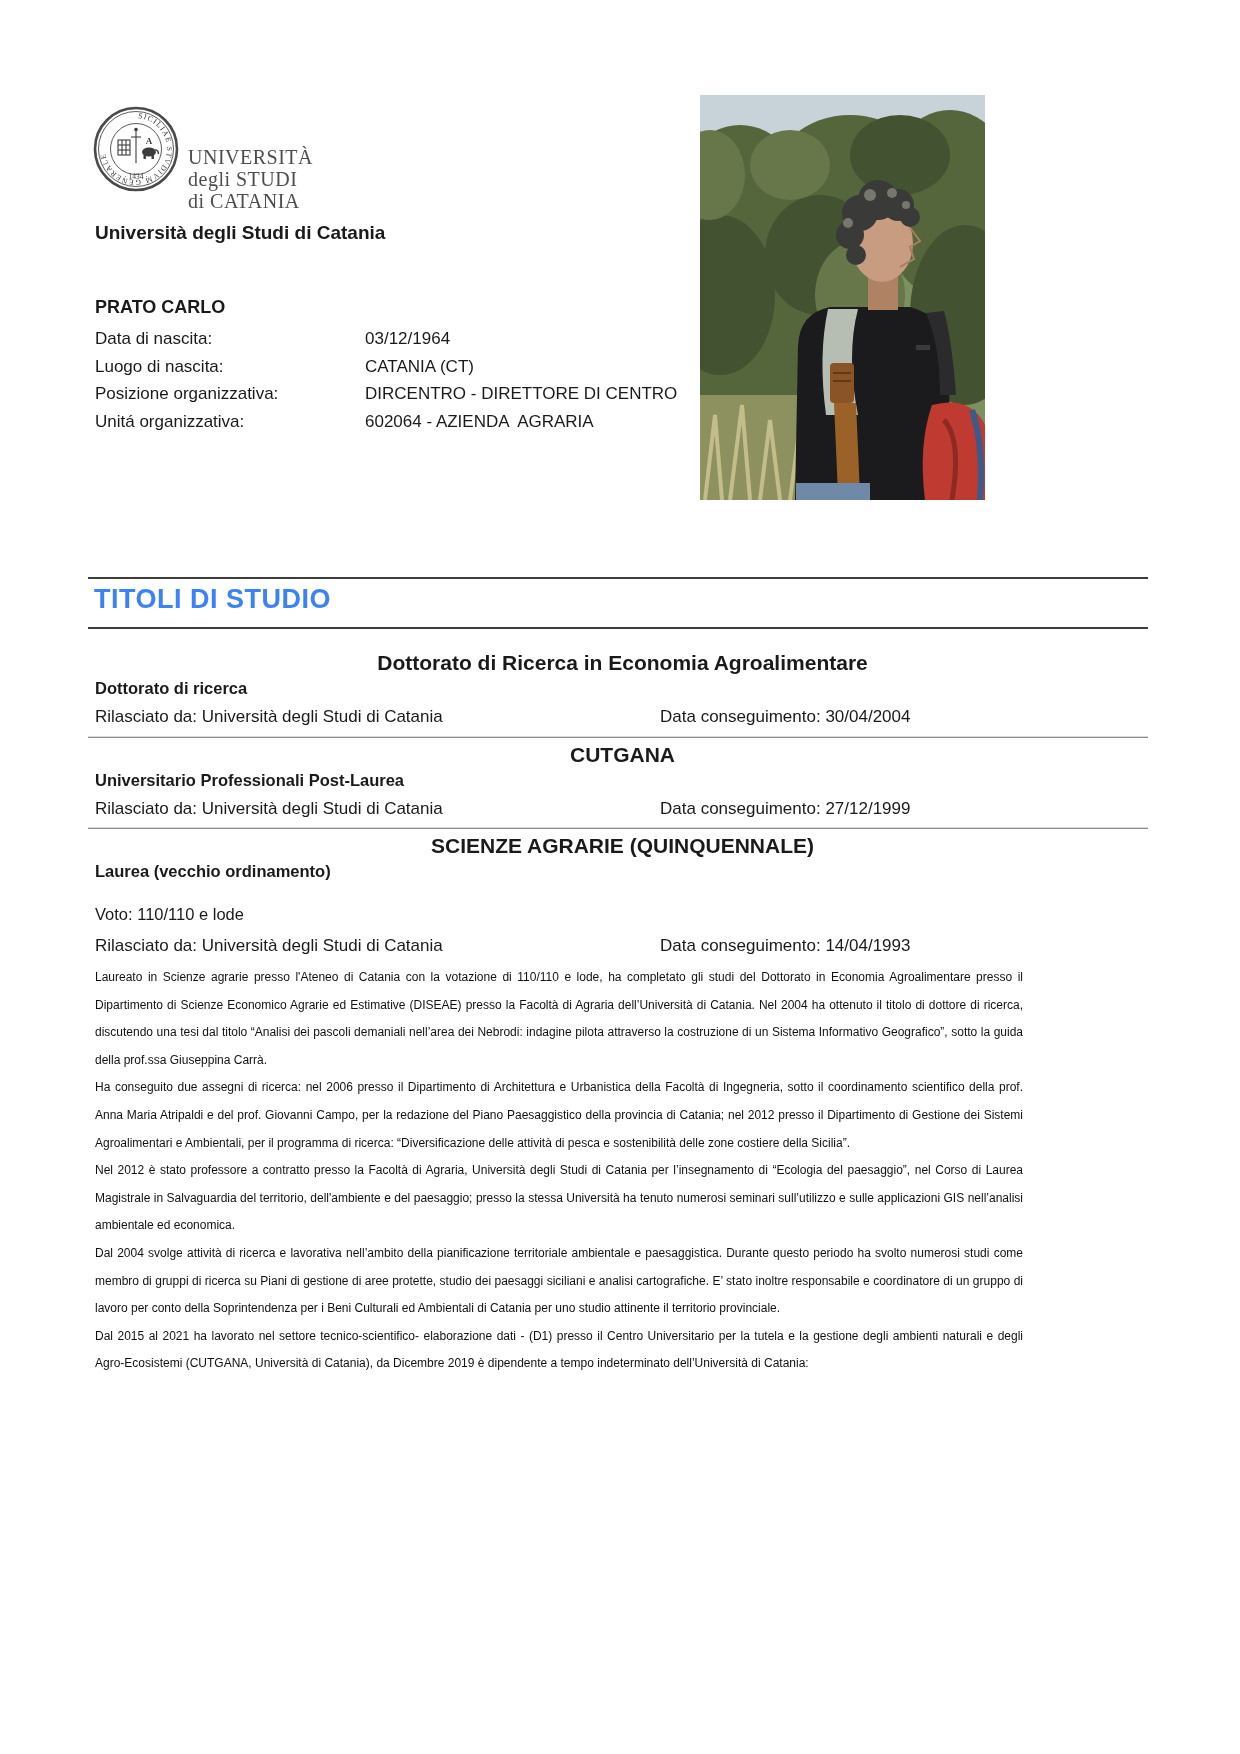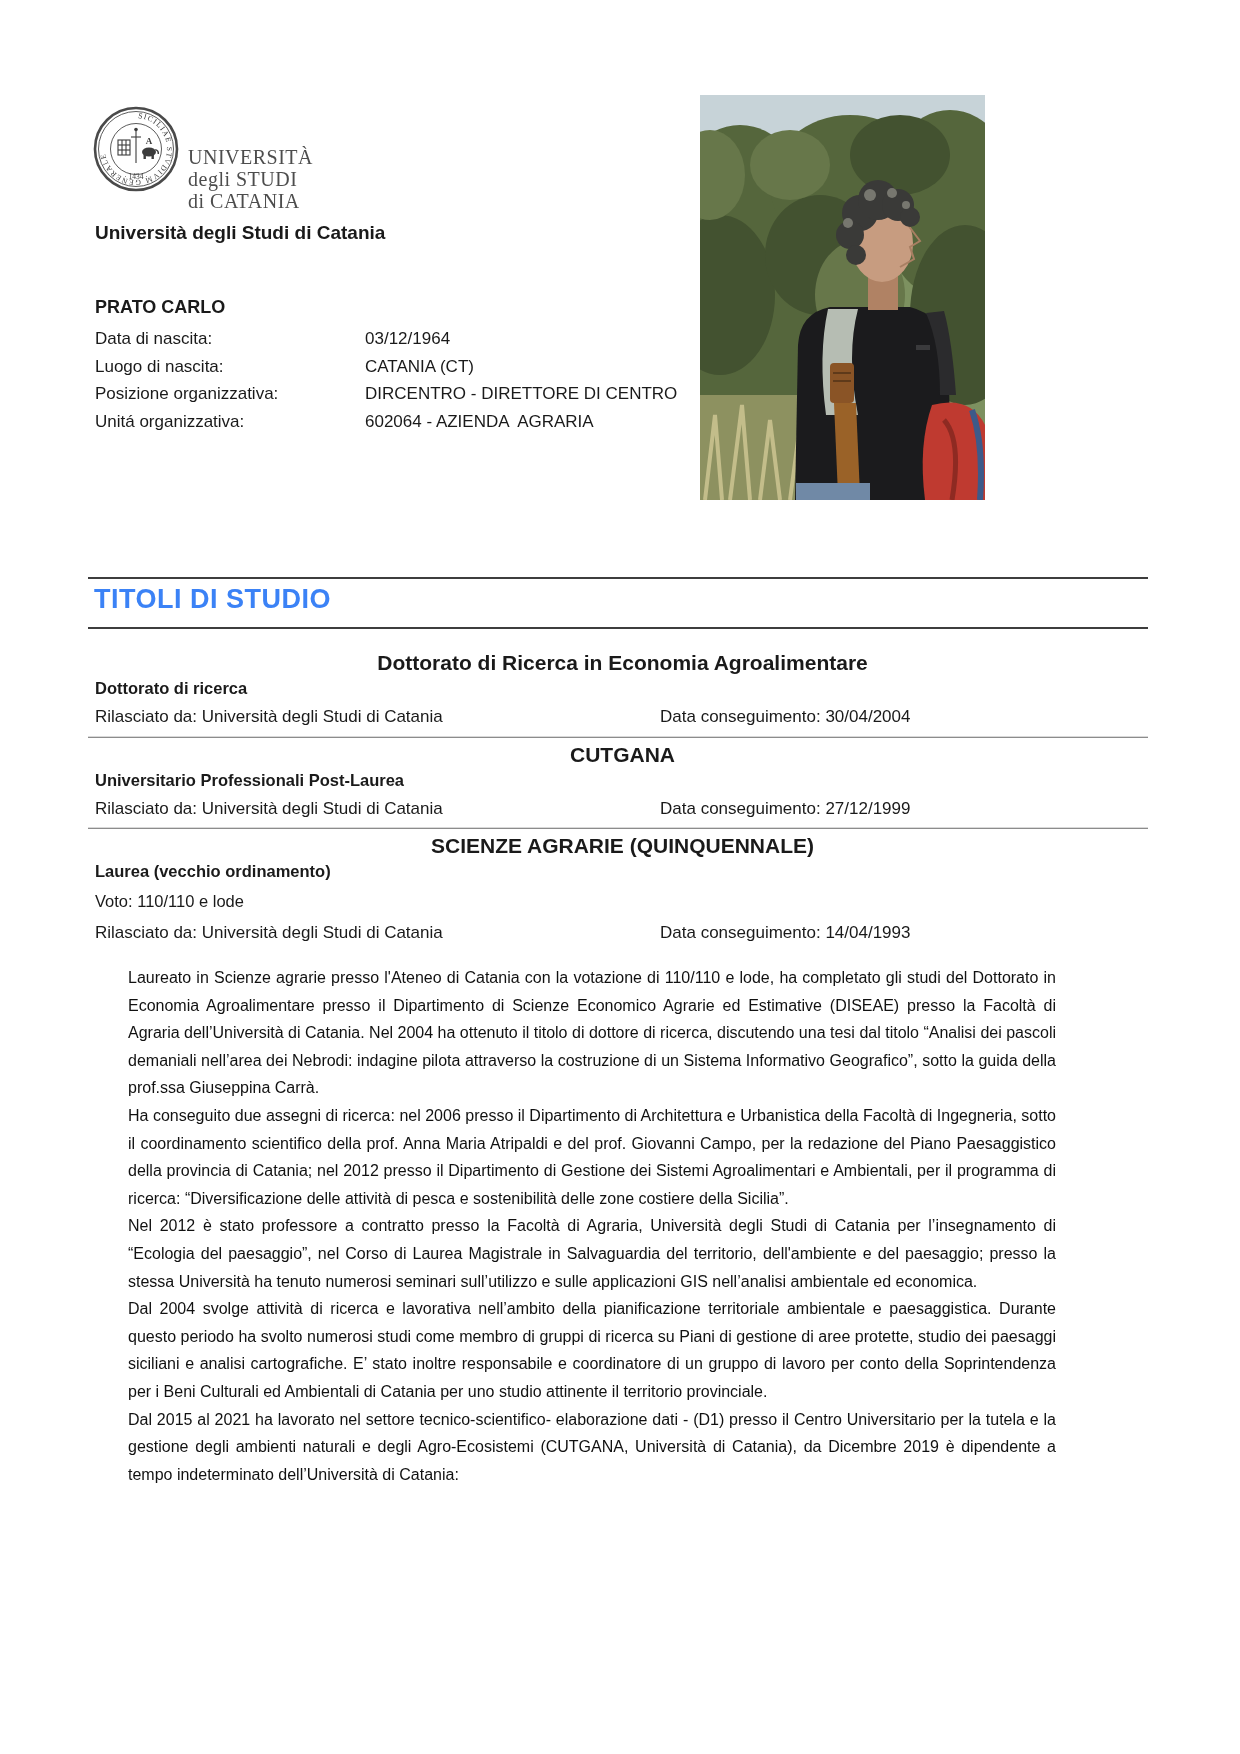--- a/index.html
+++ b/index.html
@@ -26,28 +26,28 @@
   .field-label{width:270px;flex:0 0 270px;}
   .field-value{white-space:pre;}
   
   .rule-dark{position:absolute;left:88px;width:1060px;height:0;border-top:2px solid #3d3d3d;}
   .section-title{position:absolute;left:94px;top:584px;
     font-size:27px;font-weight:bold;color:#3b82f6;letter-spacing:0.5px;}
   
   .degree{position:absolute;left:95px;width:1055px;}
   .degree-title{font-size:21px;font-weight:bold;line-height:22px;text-align:center;}
   .degree-subtitle{font-size:16.5px;font-weight:bold;margin-top:5px;}
-  .degree-grade{font-size:16.5px;margin-top:11px;}
+  .degree-grade{font-size:16.5px;margin-top:24px;}
   .degree-row{position:relative;font-size:17px;margin-top:9px;height:22px;}
   .degree-date{position:absolute;left:565px;top:0;}
   .rule-thin{position:absolute;left:88px;width:1060px;height:0;
     border-top:1px solid #d9d9d9;border-bottom:1px solid #8c8c8c;}
   
   .bio{position:absolute;left:95px;top:964px;width:928px;
-    font-size:16px;line-height:27.6px;text-align:justify;color:#111;margin-left:33px;}
+    font-size:12px;line-height:27.6px;text-align:justify;color:#111;}
   .bio p{margin:0;}
 </style>
 </head>
 <body>
 
 <div class="page">
 
   <div class="seal">
     <svg width="86" height="86" viewBox="0 0 86 86" xmlns="http://www.w3.org/2000/svg">
       <circle cx="43" cy="43" r="41" fill="none" stroke="#4a4a4a" stroke-width="2.6"></circle>

